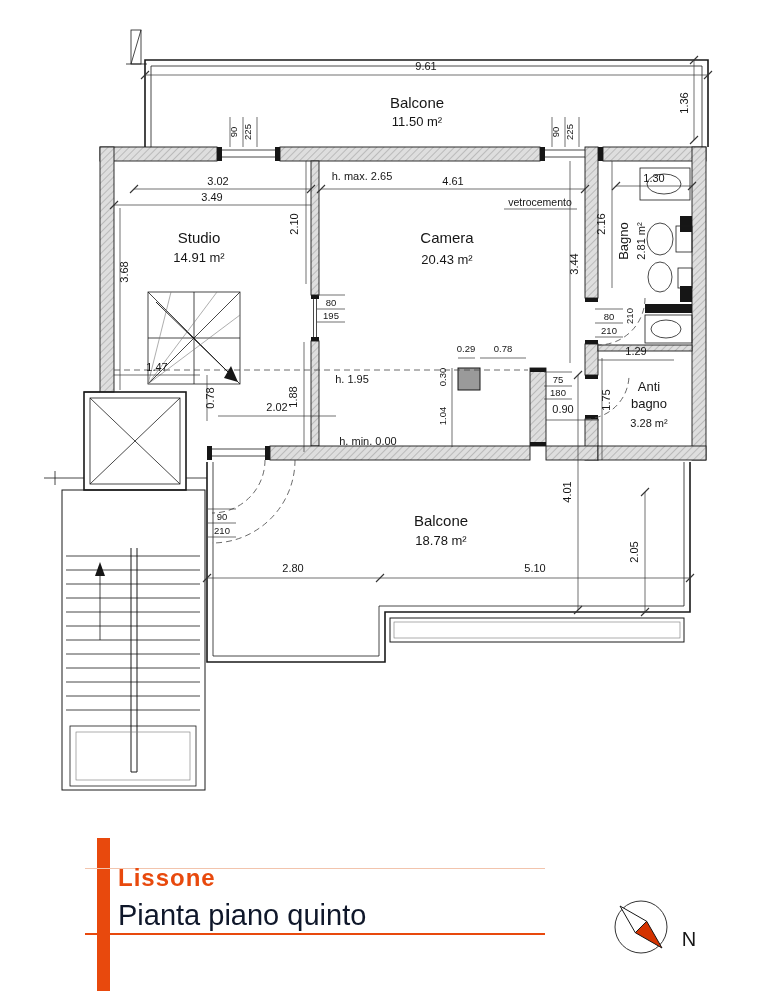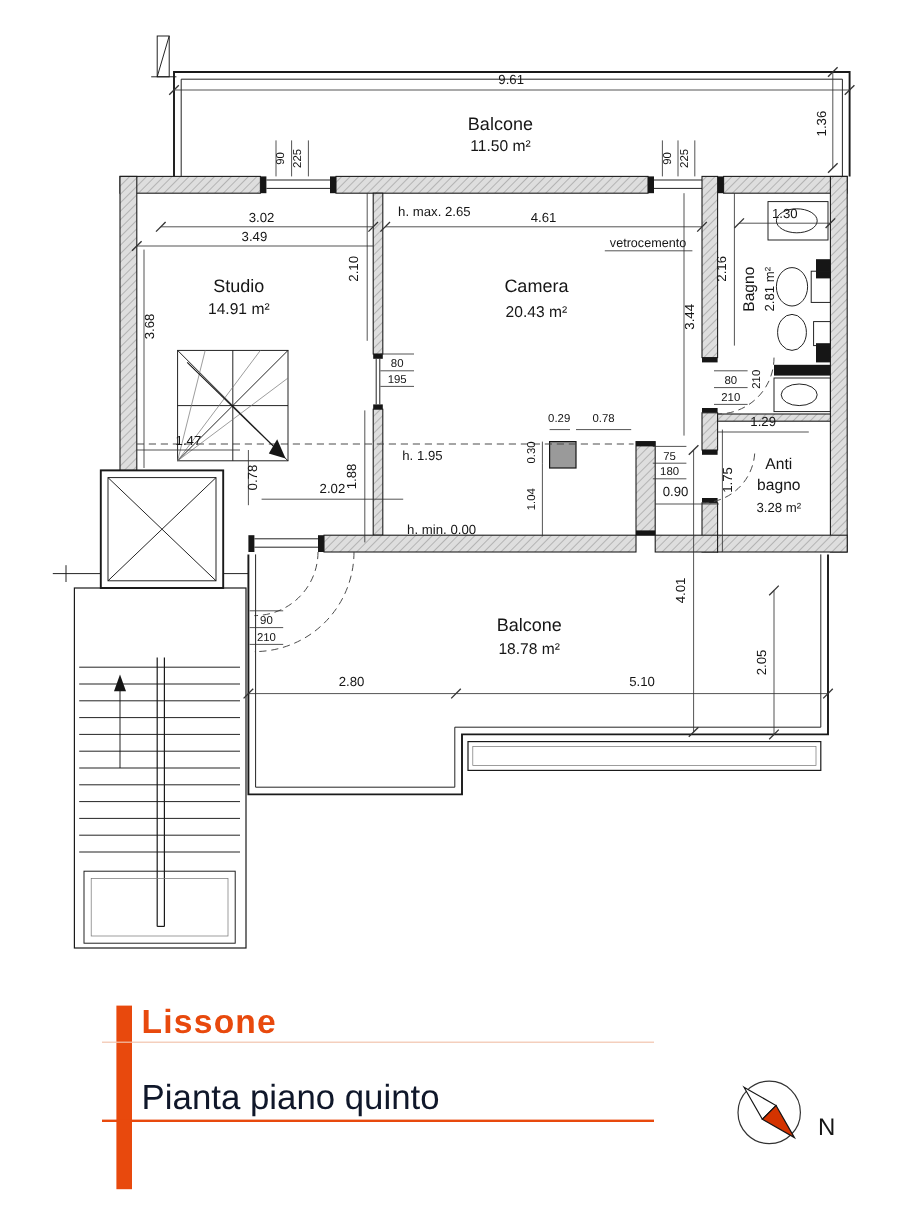--- a/index.html
+++ b/index.html
@@ -13,21 +13,21 @@
   .s1{stroke:#1a1a1a;stroke-width:1;fill:none;}
   .s08{stroke:#1a1a1a;stroke-width:.8;fill:none;}
   .s06{stroke:#777;stroke-width:.6;fill:none;}
   .dim{stroke:#333;stroke-width:.7;fill:none;}
   .tk{stroke:#333;stroke-width:1.1;fill:none;}
   .dash{stroke:#444;stroke-width:.8;fill:none;stroke-dasharray:6 4;}
   .wall{fill:url(#hatch);stroke:#1a1a1a;stroke-width:.9;}
   .blk{fill:#161616;stroke:none;}
   
   .tb-bar{position:absolute;left:97px;top:838px;width:13px;height:153px;background:#e8490d;}
-  .tb-city{position:absolute;left:118px;top:836px;font-size:28px;font-weight:bold;color:#e8490d;letter-spacing:1px;}
+  .tb-city{position:absolute;left:118px;top:864px;font-size:24px;font-weight:bold;color:#e8490d;letter-spacing:1px;}
   .tb-addr{position:absolute;left:118px;top:870px;font-size:27px;font-weight:bold;color:#161616;letter-spacing:1px;}
   .tb-plan{position:absolute;left:118px;top:899px;font-size:29px;color:#0f172a;}
   .tb-line1{position:absolute;left:85px;top:868px;width:460px;height:1px;background:#f2c4ad;}
   .tb-line2{position:absolute;left:85px;top:933px;width:460px;height:2px;background:#e8490d;}
 </style>
 </head>
 <body>
 
 <div id="stage">
 

